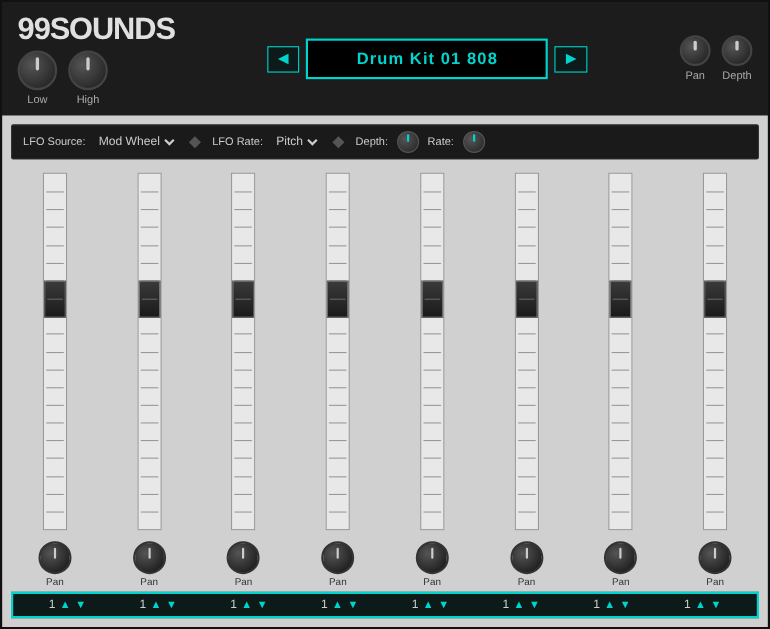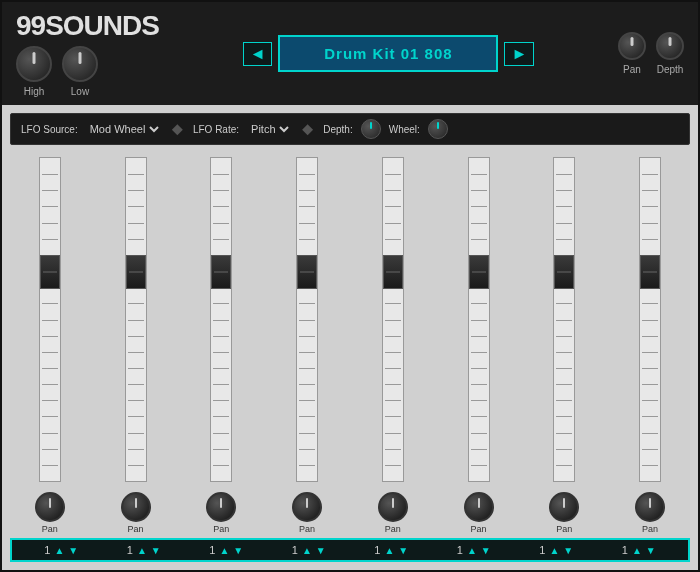--- a/index.html
+++ b/index.html
@@ -101,21 +101,21 @@
       text-align: center;
     }
 
     .display-section {
       display: flex;
       align-items: center;
       gap: 6px;
     }
 
     .display-box {
-      background: #0c4a6e;
+      background: #000000;
       border: 2px solid #00d4cc;
       padding: 8px 20px;
       min-width: 220px;
       text-align: center;
       color: #00d4cc;
       font-size: 15px;
       font-weight: bold;
       letter-spacing: 1px;
     }
 
@@ -348,25 +348,25 @@
 
 <div class="plugin-container">
 
   <div class="header">
 
     <div class="header-left">
       <div class="logo">99SOUNDS</div>
       <div class="header-knobs-left">
         <div class="knob-group">
           <div class="knob"></div>
-          <span class="knob-label">High</span>
+          <span class="knob-label">Low</span>
         </div>
         <div class="knob-group">
           <div class="knob"></div>
-          <span class="knob-label">Low</span>
+          <span class="knob-label">High</span>
         </div>
       </div>
     </div>
 
     <div class="header-controls">
       <div class="display-section">
         <button class="nav-arrow">◄</button>
         <div class="display-box">
           <span>Drum Kit 01 808</span>
         </div>
@@ -396,21 +396,21 @@
         <option>Mod Wheel</option>
       </select>
       <span style="color:#555; margin: 0 2px;">⬥</span>
       <span class="lfo-label">LFO Rate:</span>
       <select class="lfo-select">
         <option>Pitch</option>
       </select>
       <span style="color:#555; margin: 0 2px;">⬥</span>
       <span class="lfo-label">Depth:</span>
       <div class="lfo-knob-mini"></div>
-      <span class="lfo-label">Wheel:</span>
+      <span class="lfo-label">Rate:</span>
       <div class="lfo-knob-mini"></div>
     </div>
 
     <div class="faders-section">
 
       <div class="fader-channel">
         <div class="fader-track">
           <div class="fader-track-lines">
             <div class="fader-line" style="top:5%"></div>
             <div class="fader-line" style="top:10%"></div>

